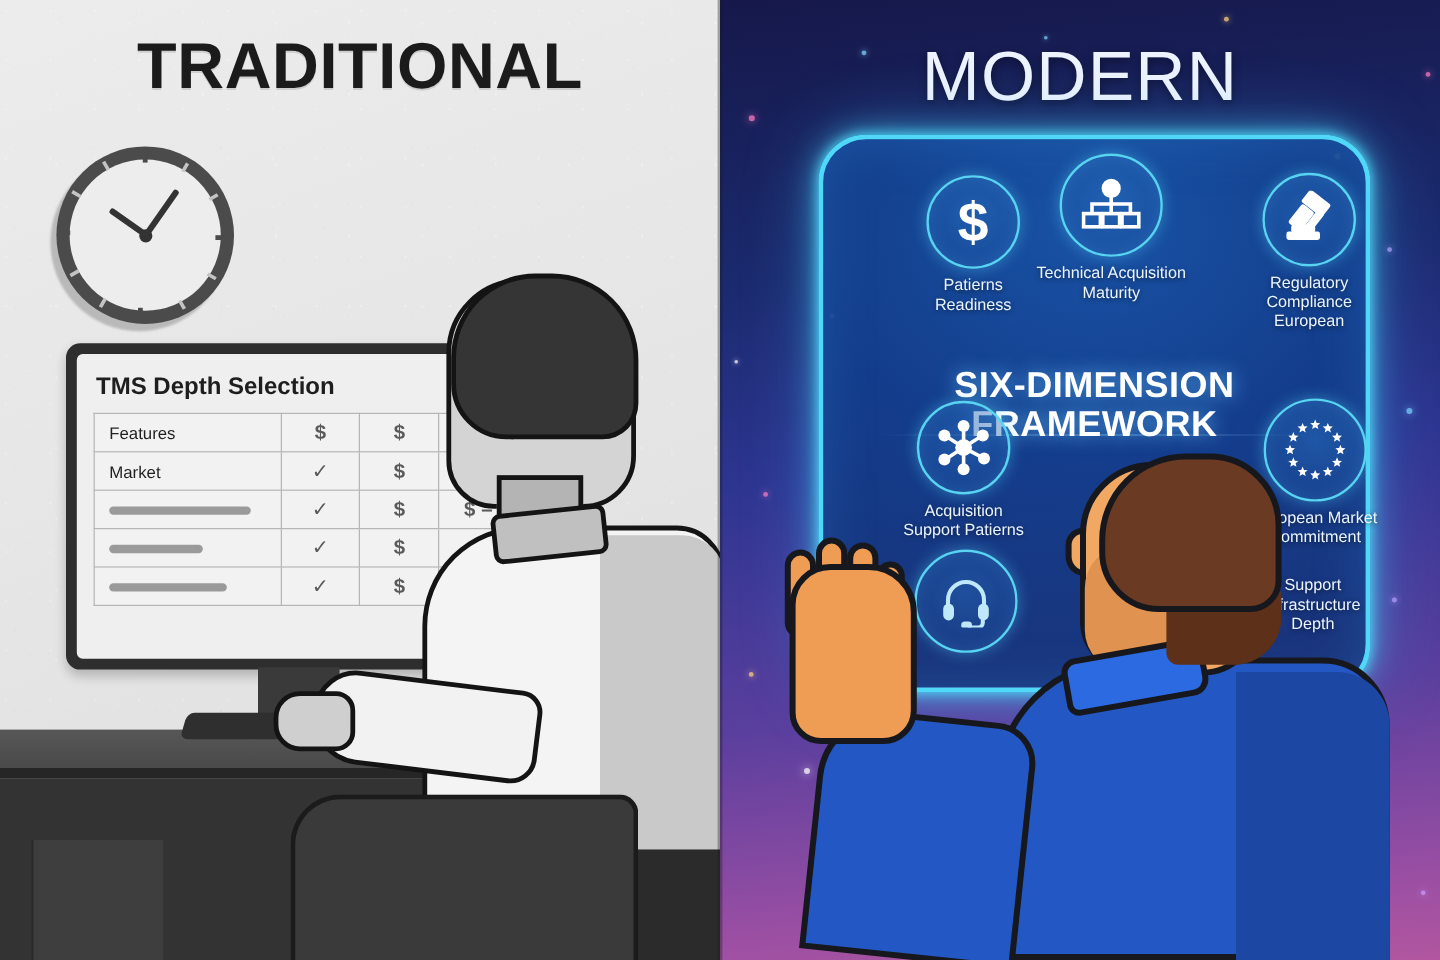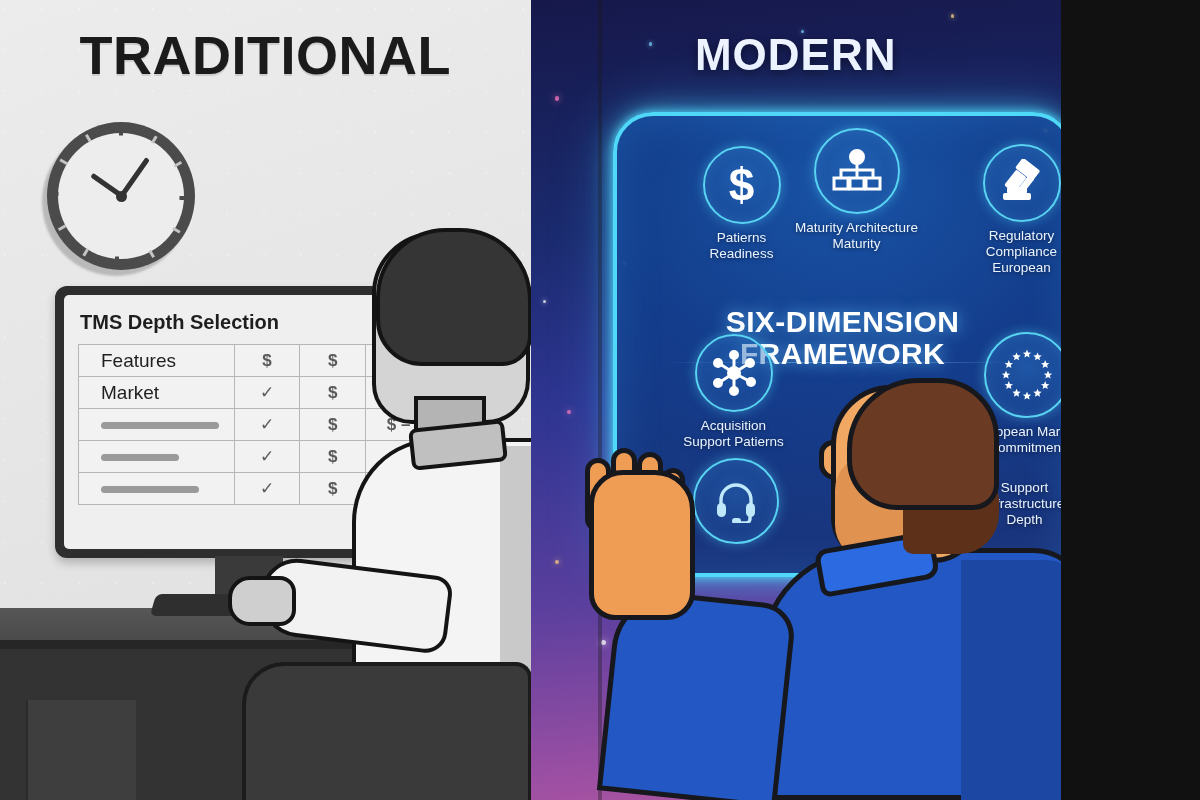--- a/index.html
+++ b/index.html
@@ -1,18 +1,18 @@
 <!DOCTYPE html>
 <html><head>
 <meta charset="utf-8">
 <style>
   html,body{margin:0;padding:0;background:#111;}
   *{box-sizing:border-box;}
   .stage{
-    position:relative;width:1061px;height:800px;overflow:hidden;
+    position:relative;width:1200px;height:800px;overflow:hidden;
     font-family:"Liberation Sans","DejaVu Sans",sans-serif;
     display:flex;
   }
 
   
   .panel-left{
     position:relative;width:600px;height:800px;overflow:hidden;
     background:linear-gradient(160deg,#ececec 0%,#e6e6e6 45%,#dedede 100%);
   }
   .panel-left .grain{
@@ -46,21 +46,21 @@
   
   .monitor{position:absolute;left:55px;top:286px;width:400px;height:272px;}
   .monitor .bezel{position:absolute;inset:0;border:9px solid #2e2e2e;border-radius:12px;background:#2e2e2e;box-shadow:0 5px 10px rgba(0,0,0,.22);}
   .monitor .screen{position:absolute;inset:9px;background:#efefef;border-radius:5px;overflow:hidden;padding:12px 14px 0 14px;}
   .screen-title{font-size:20px;font-weight:700;color:#1e1e1e;margin:4px 0 10px 2px;}
   table.vendor{width:100%;border-collapse:collapse;table-layout:fixed;}
   table.vendor td{
     border:1.6px solid #b6b6b6;background:#f2f2f2;height:32px;
     font-size:17px;color:#5a5a5a;text-align:center;font-weight:700;
   }
-  table.vendor td.label{text-align:left;padding-left:22px;color:#1f1f1f;font-weight:400;font-size:19px;width:44%;}
+  table.vendor td.label{text-align:left;padding-left:12px;color:#1f1f1f;font-weight:400;font-size:14px;width:44%;}
   table.vendor td.c{width:18.6%;}
   .bar{display:inline-block;height:7px;border-radius:4px;background:#9a9a9a;vertical-align:middle;}
   .chk{color:#4a4a4a;font-size:19px;}
   .stand{position:absolute;left:215px;top:556px;width:68px;height:48px;background:#3a3a3a;}
   .stand-base{position:absolute;left:168px;top:600px;width:168px;height:13px;border-radius:4px;background:#2f2f2f;}
 
   
   .desk-top{position:absolute;left:0;top:608px;width:600px;height:32px;background:linear-gradient(180deg,#575757,#4a4a4a);}
   .desk-edge{position:absolute;left:0;top:640px;width:600px;height:9px;background:#262626;}
   .desk-front{position:absolute;left:0;top:649px;width:600px;height:151px;background:#333;}
@@ -84,21 +84,21 @@
 
   
   .panel-right{
     position:relative;width:600px;height:800px;overflow:hidden;
     background:linear-gradient(175deg,#16184a 0%,#1b2a6e 28%,#2e3591 48%,#5b3f9e 72%,#9b4fa3 92%,#b2569f 100%);
   }
   .stars{position:absolute;inset:0;pointer-events:none;}
   .star{position:absolute;border-radius:50%;opacity:.75;}
   .title-right{
     position:absolute;left:0;right:0;top:30px;text-align:center;
-    font-size:44px;font-weight:700;letter-spacing:1px;color:#eef3ff;
+    font-size:58px;font-weight:400;letter-spacing:1px;color:#eef3ff;
     text-shadow:0 3px 8px rgba(0,0,0,.45);
   }
 
   .neon-box{
     position:absolute;left:82px;top:112px;width:460px;height:465px;border-radius:40px;
     border:4px solid #4fd8f7;
     background:radial-gradient(120% 95% at 50% 15%,rgba(25,86,170,.93) 0%,rgba(18,62,140,.92) 45%,rgba(20,48,115,.90) 100%);
     box-shadow:
       0 0 10px rgba(79,216,247,.95),
       0 0 26px rgba(79,216,247,.65),
@@ -301,21 +301,21 @@
             <circle cx="27" cy="12" r="6.5" fill="none"></circle>
             <path d="M27 19 V25"></path>
             <path d="M11 33 V25 H43 V33"></path>
             <path d="M27 25 V33"></path>
             <rect x="4" y="33" width="14" height="11"></rect>
             <rect x="20" y="33" width="14" height="11"></rect>
             <rect x="36" y="33" width="14" height="11"></rect>
           </svg>
         </div>
         <div class="lbl">
-          <span>Maturity Architecture</span><br>
+          <span>Technical Acquisition</span><br>
           <span>Maturity</span>
         </div>
       </div>
 
       <div class="dim d3">
         <div class="circle">
           <svg width="50" height="48" viewBox="0 0 50 48" fill="#fff">
             <rect x="20" y="4" width="22" height="13" rx="2" transform="rotate(38 31 10)"></rect>
             <rect x="12" y="12" width="13" height="20" rx="2" transform="rotate(38 18 22)"></rect>
             <rect x="24" y="14" width="7" height="26" rx="3" transform="rotate(38 27 27)"></rect>

